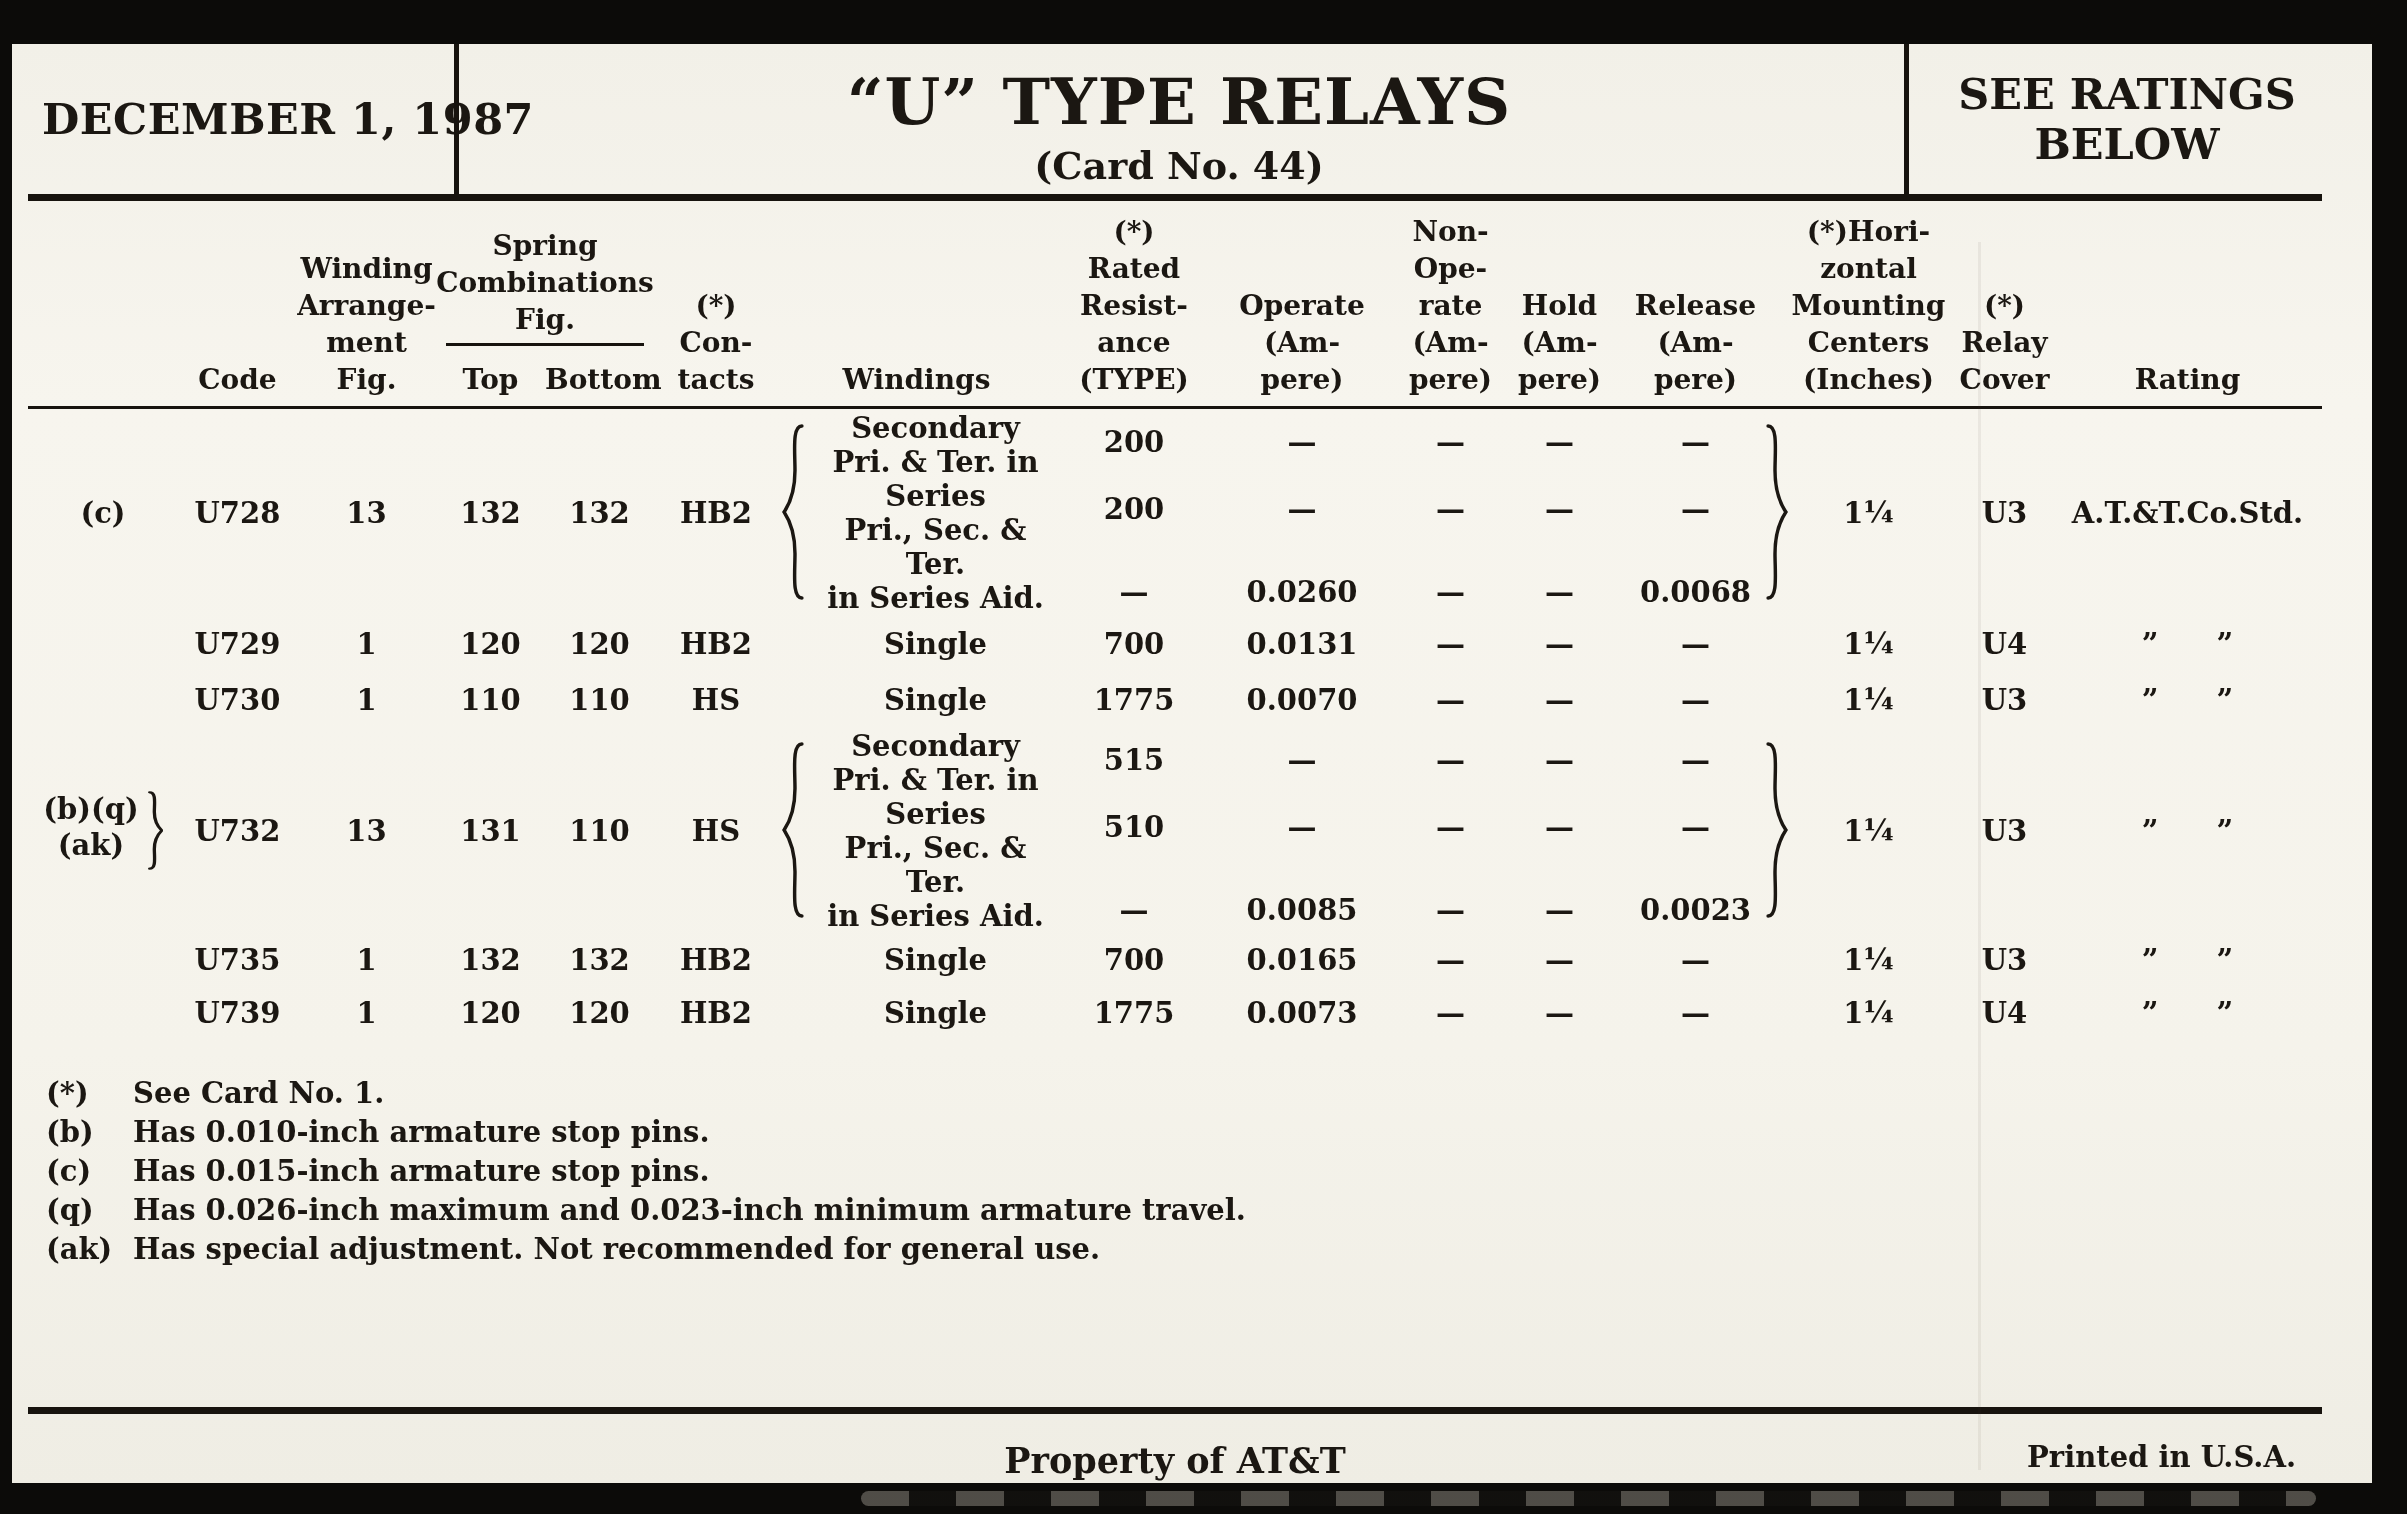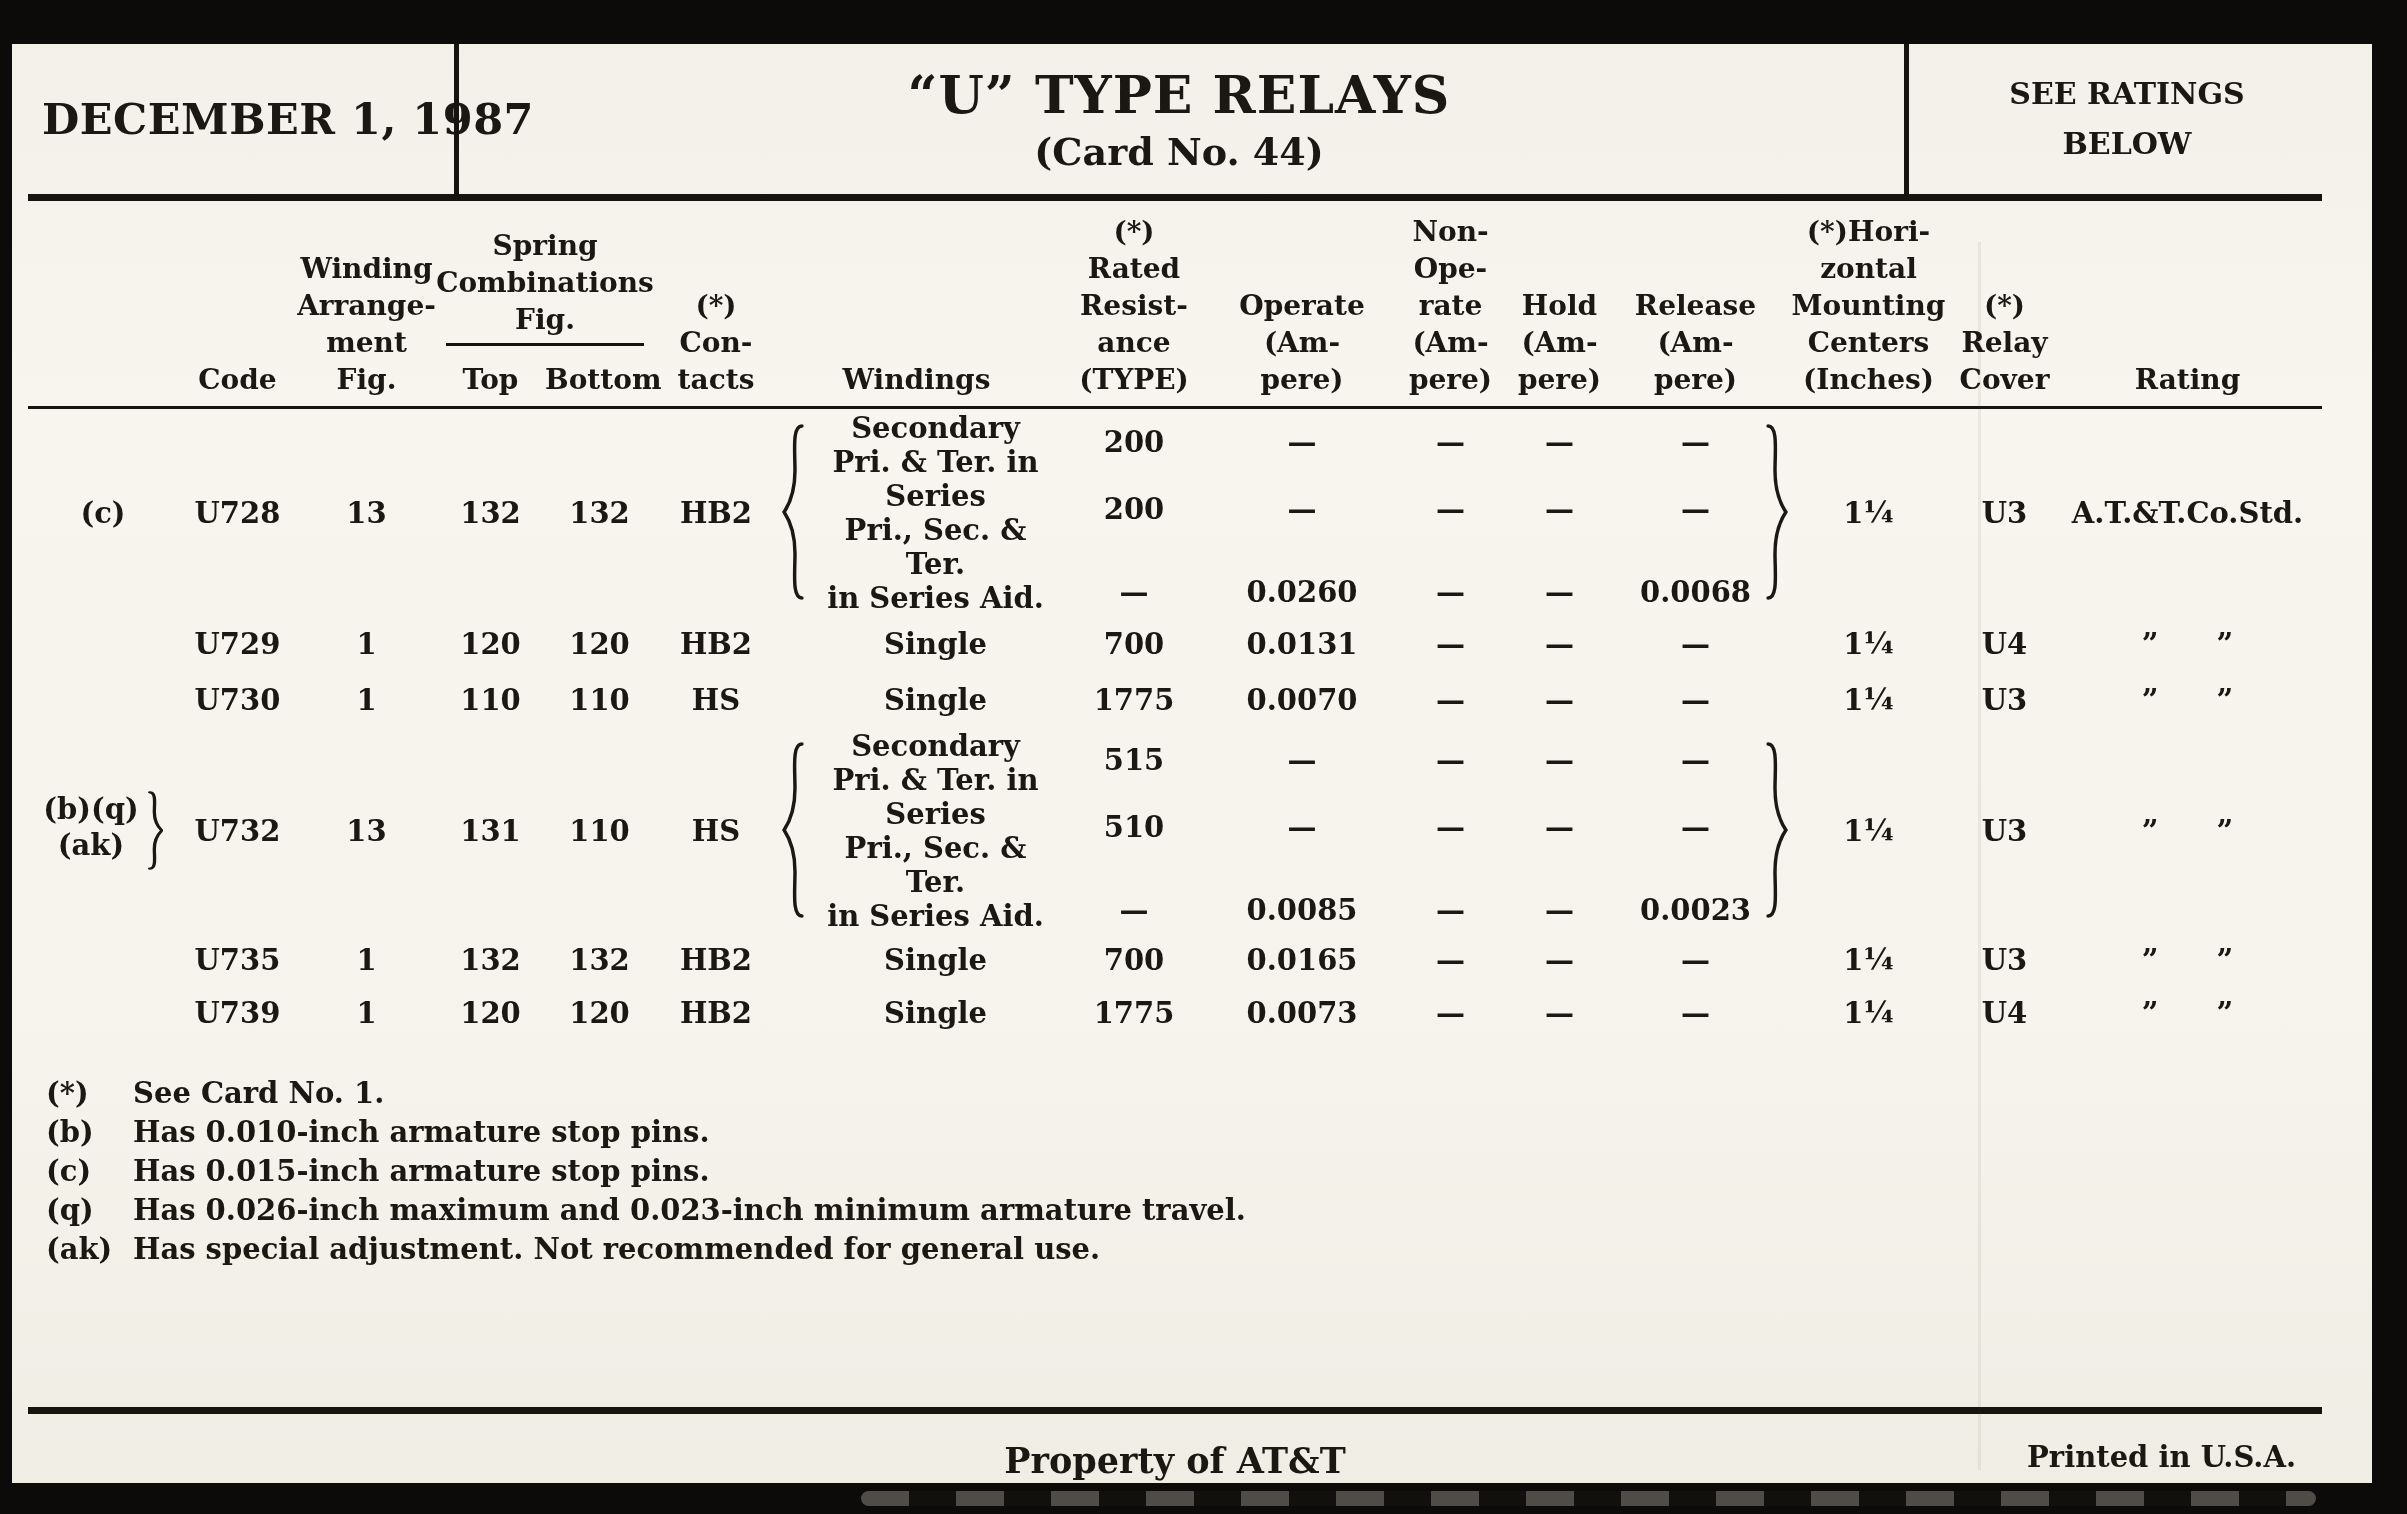--- a/index.html
+++ b/index.html
@@ -18,23 +18,23 @@
   .paper{
     position:absolute;left:12px;top:44px;width:2360px;height:1439px;
     background:linear-gradient(180deg,#f2f0e8 0%,#f7f5ee 25%,#f5f3eb 70%,#efede4 100%);
   }
   .crease{position:absolute;left:1966px;top:198px;height:1228px;width:3px;background:rgba(70,62,48,0.07);}
   
   .hdr-date{position:absolute;left:30px;top:0;height:150px;display:flex;align-items:center;font-size:43px;letter-spacing:0.5px;}
   .vline{position:absolute;top:0;width:5px;height:150px;background:var(--rule);}
   .vl1{left:442px;} .vl2{left:1892px;}
   .titleblock{position:absolute;left:442px;width:1450px;top:0;height:150px;text-align:center;}
-  .title{font-size:52px;margin-top:20px;letter-spacing:1px;}
+  .title{font-size:64px;margin-top:20px;letter-spacing:1px;}
   .cardno{font-size:38px;margin-top:4px;}
-  .ratings{position:absolute;left:1897px;width:436px;top:0;height:150px;display:flex;flex-direction:column;justify-content:center;text-align:center;font-size:30px;line-height:50px;}
+  .ratings{position:absolute;left:1897px;width:436px;top:0;height:150px;display:flex;flex-direction:column;justify-content:center;text-align:center;font-size:43px;line-height:50px;}
   .rule{position:absolute;left:16px;width:2294px;background:var(--rule);}
   .rule-top{top:150px;height:7px;}
   .rule-mid{top:362px;height:3px;}
   .rule-bot{top:1363px;height:7px;}
   
   .thead{position:absolute;left:16px;top:164px;width:2294px;height:198px;display:grid;grid-template-columns:var(--cols);}
   .hc{display:flex;flex-direction:column;justify-content:flex-end;align-items:center;padding-bottom:8px;font-size:28px;line-height:37px;text-align:center;}
   .spring{grid-column:4 / 6;}
   .spring .hrline{width:198px;height:3px;background:var(--rule);margin:5px 0 2px;}
   .tb-row{display:grid;grid-template-columns:109px 109px;width:100%;margin-top:13px;}

